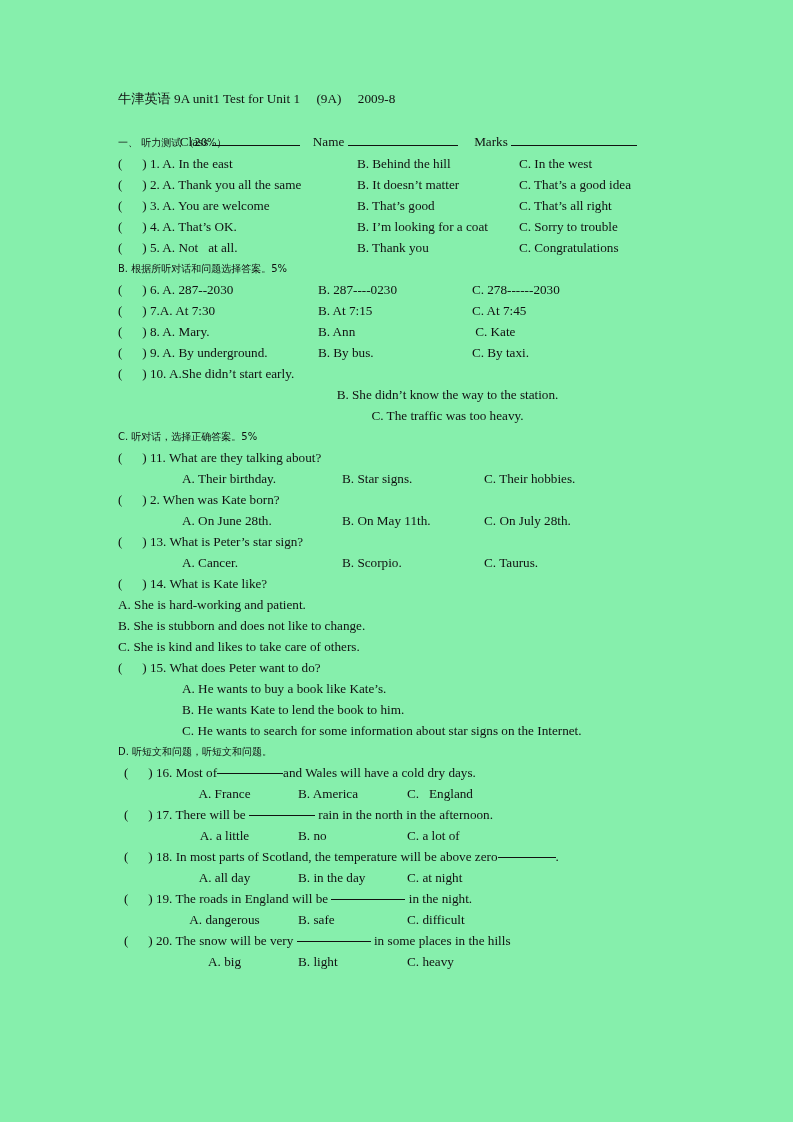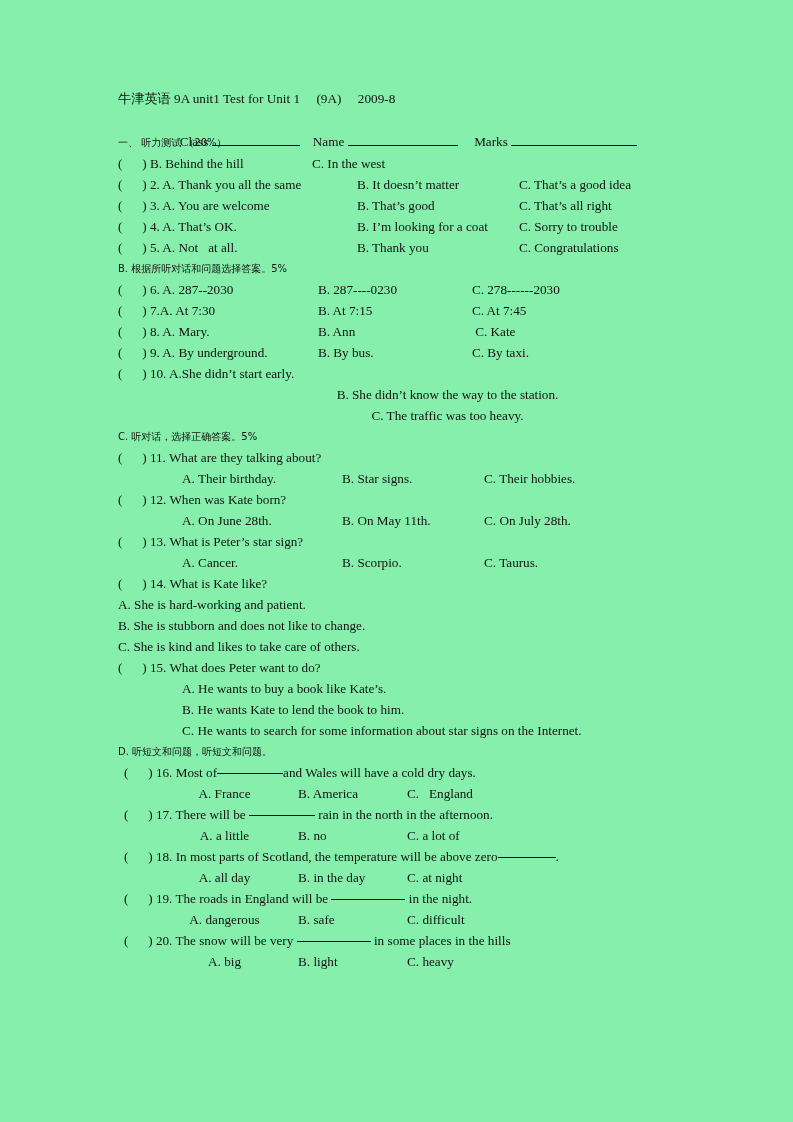--- a/index.html
+++ b/index.html
@@ -79,20 +79,21 @@
     <div class="hdr-fields">
       <span>Class</span><span>&nbsp;</span><span class="ul ul-class"></span><span>&nbsp;&nbsp;&nbsp;&nbsp;</span><span>Name</span><span>&nbsp;</span><span class="ul ul-name"></span><span>&nbsp;&nbsp;&nbsp;&nbsp;&nbsp;</span><span>Marks</span><span>&nbsp;</span><span class="ul ul-marks"></span>
     </div>
 
     <span class="sec-head cn">一、 听力测试 （20%）</span>
 
 
     <div class="row">
       <span class="cell">(      )</span>
         <span class="cell">&nbsp;</span>
+      <span class="cell c-a"><span>1.</span> <span>A. In the east</span></span>
       <span class="cell c-b">B. Behind the hill</span>
       <span class="cell">C. In the west</span>
     </div>
 
     <div class="row">
       <span class="cell">(      )</span>
         <span class="cell">&nbsp;</span>
       <span class="cell c-a"><span>2.</span> <span>A. Thank you all the same</span></span>
       <span class="cell c-b">B. It doesn’t matter</span>
       <span class="cell">C. That’s a good idea</span>
@@ -177,21 +178,21 @@
     </div>
     <div class="row ind-opt">
       <span class="cell c-a3">A. Their birthday.</span>
       <span class="cell c-b3">B. Star signs.</span>
       <span class="cell">C. Their hobbies.</span>
     </div>
 
     <div class="row">
       <span class="cell">(      )</span>
         <span class="cell">&nbsp;</span>
-      <span class="cell">12. When was Kate born?</span>
+      <span class="cell">2. When was Kate born?</span>
     </div>
     <div class="row ind-opt">
       <span class="cell c-a3">A. On June 28th.</span>
       <span class="cell c-b3">B. On May 11th.</span>
       <span class="cell">C. On July 28th.</span>
     </div>
 
     <div class="row">
       <span class="cell">(      )</span>
         <span class="cell">&nbsp;</span>

